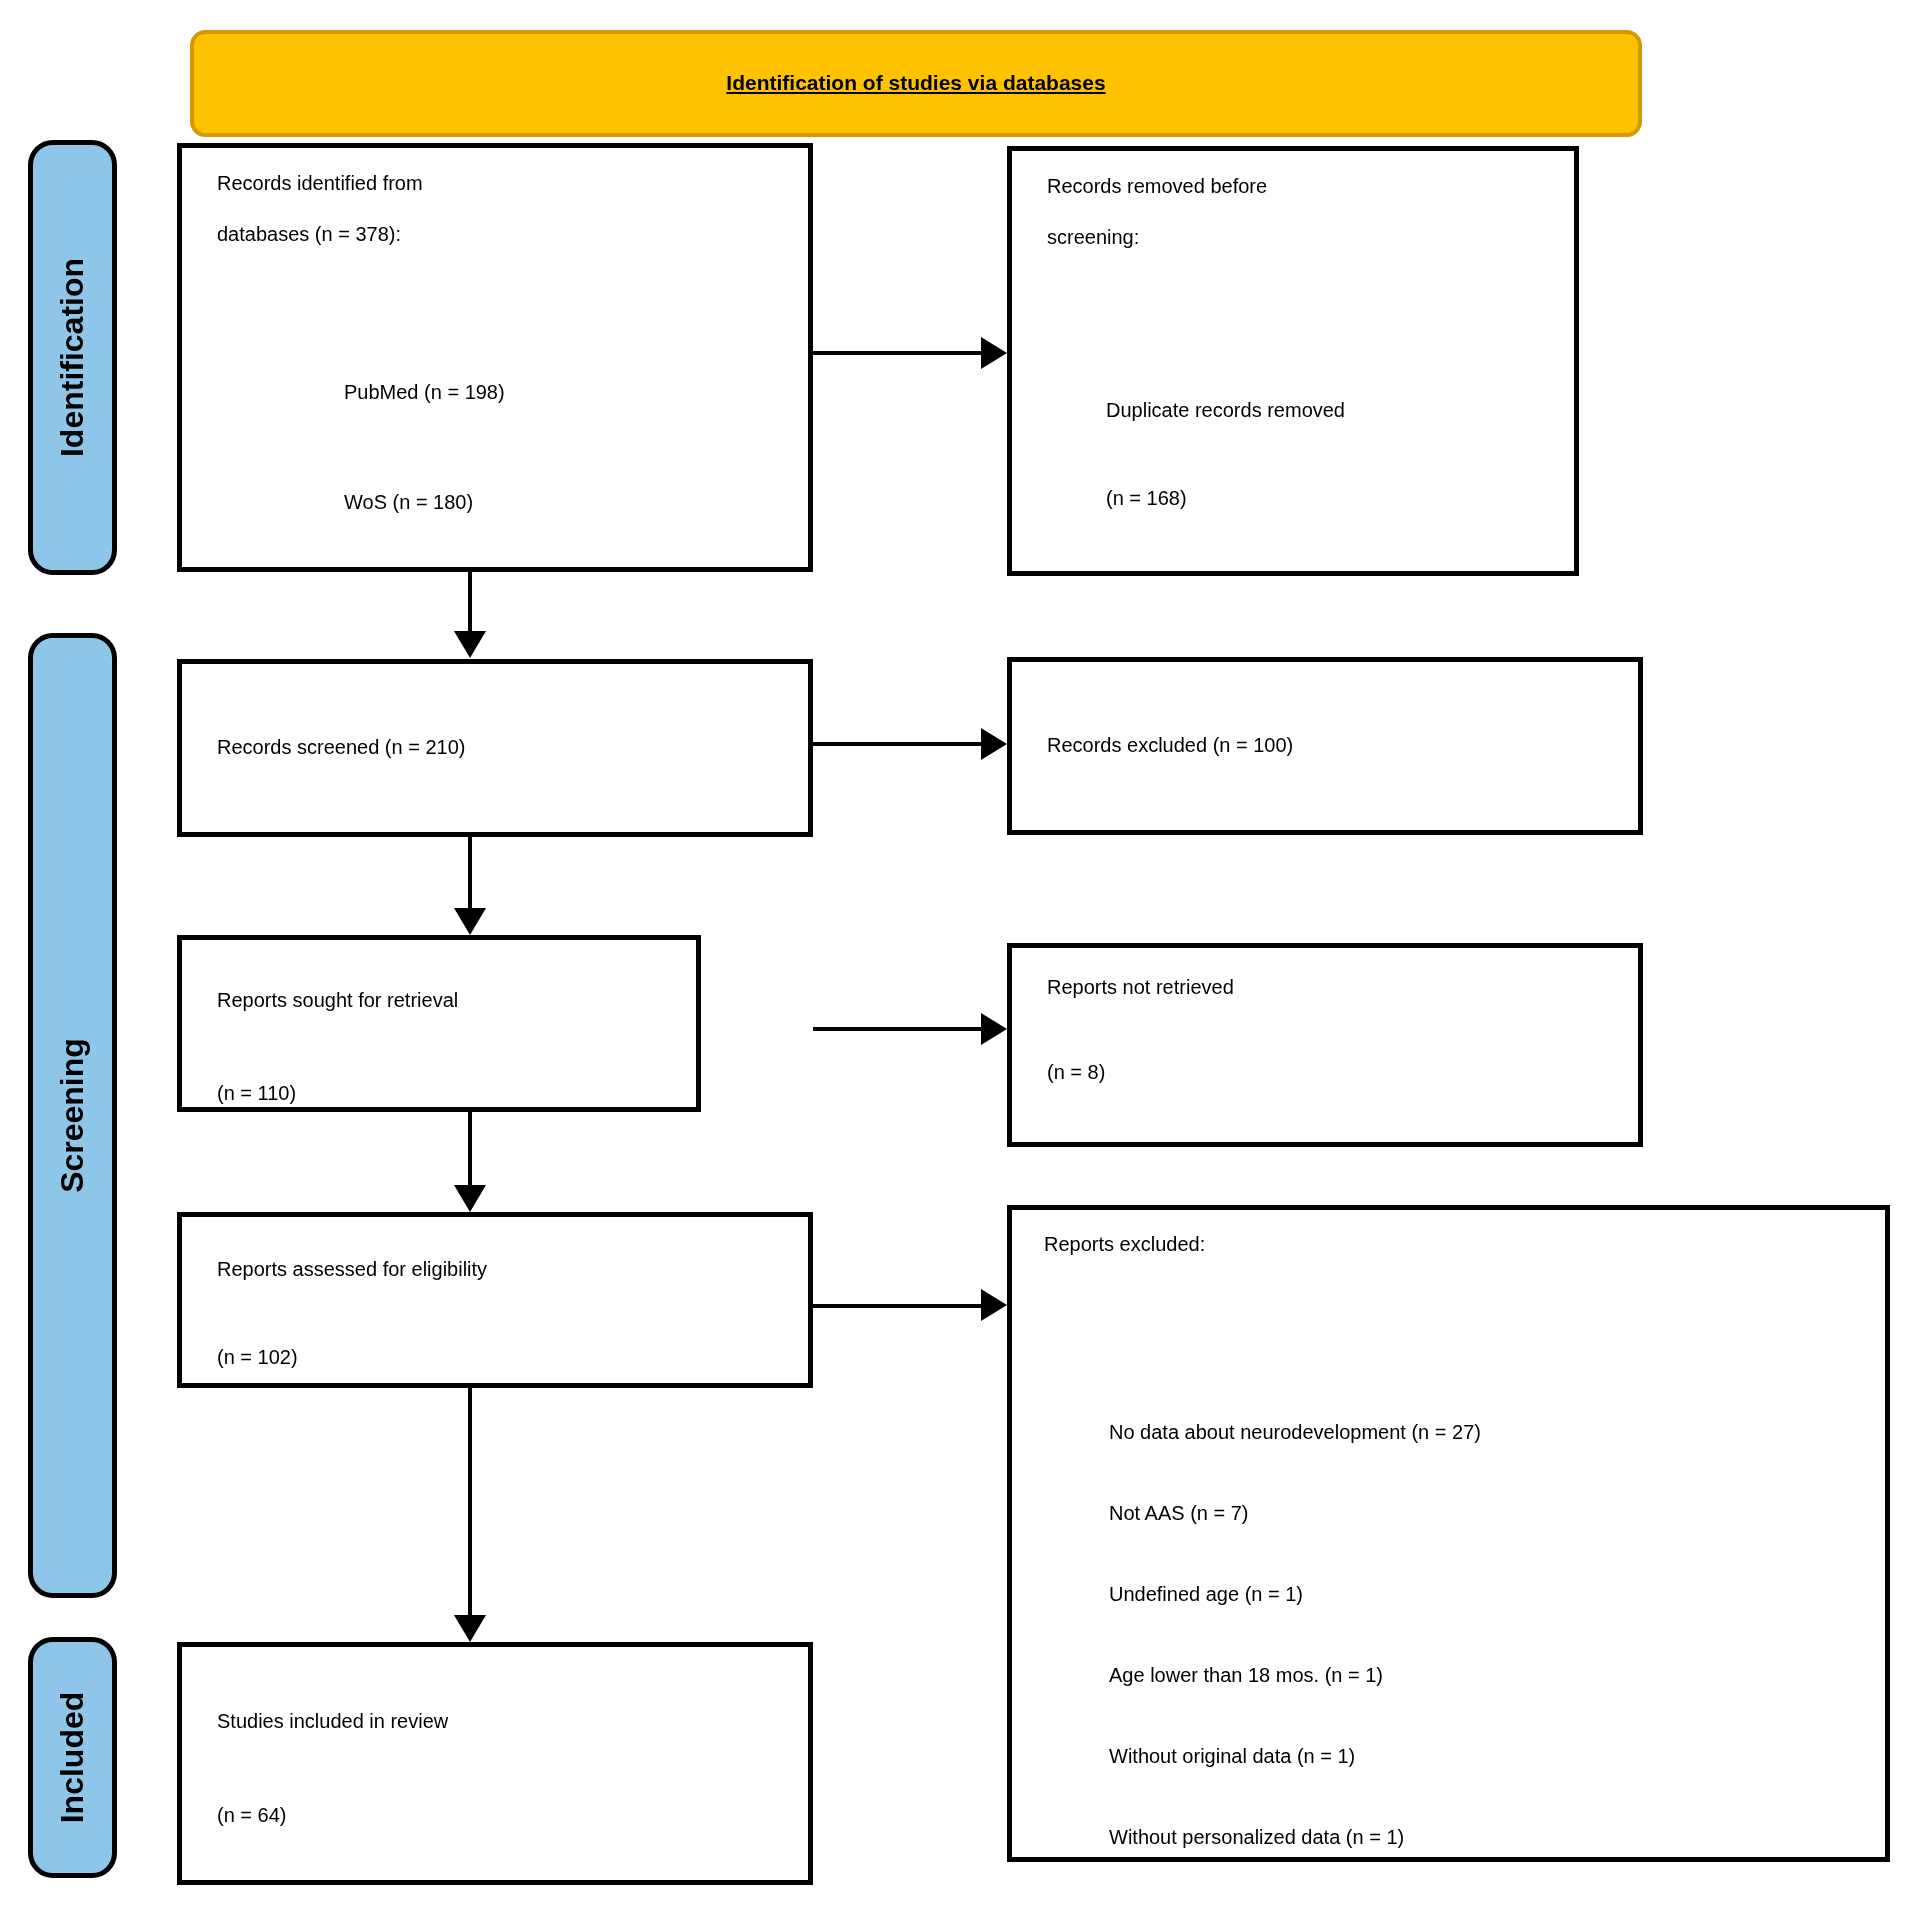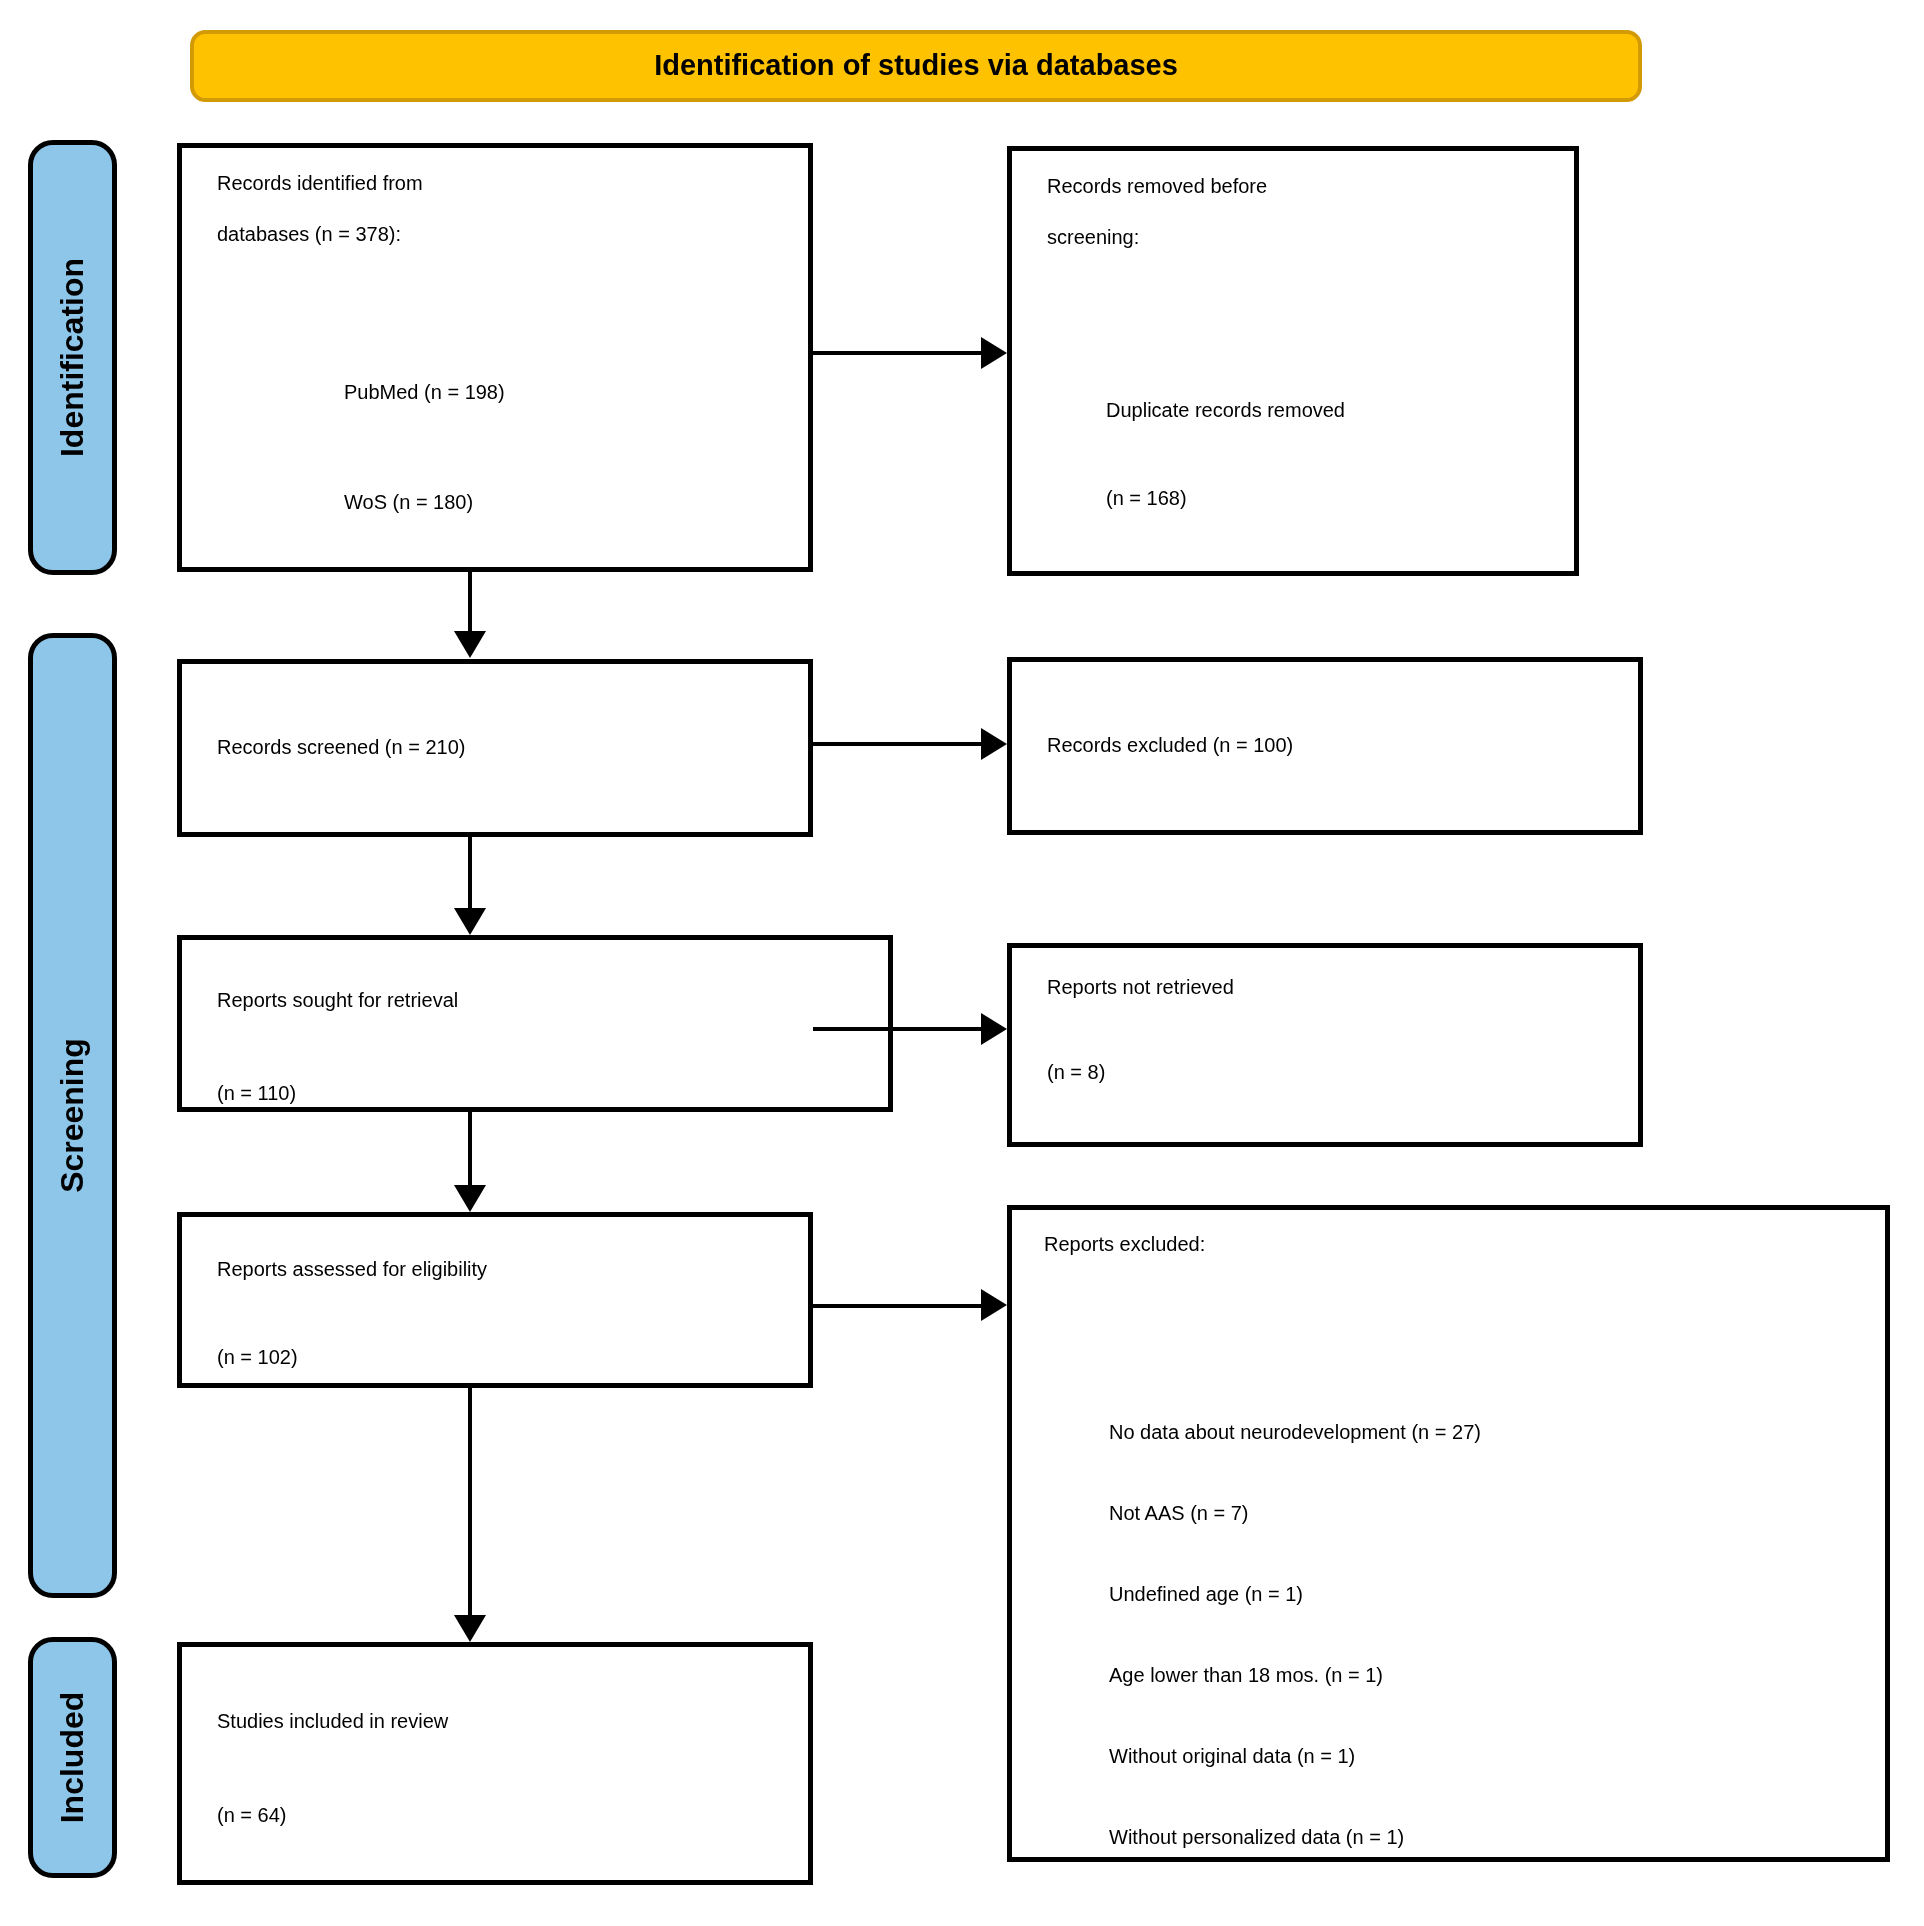--- a/index.html
+++ b/index.html
@@ -14,30 +14,31 @@
     width: 1925px;
     height: 1926px;
     background: #ffffff;
     overflow: hidden;
   }
 
   
   #header-banner {
     position: absolute;
     left: 190px; top: 29.5px;
-    width: 1452px; height: 72px;
+    width: 1452px; height: 107px;
     background: #FFC200;
     border: 4.7px solid #D29B05;
     border-radius: 15.4px;
     box-sizing: border-box;
     display: flex;
     align-items: center;
     justify-content: center;
-    font-size: 29px;
+    font-size: 21px;
     font-weight: bold;
+    text-decoration: underline;
   }
 
   
   .stage {
     position: absolute;
     left: 28px;
     width: 89px;
     background: #8EC6E9;
     border: 5.3px solid #000000;
     border-radius: 25px;
@@ -74,21 +75,21 @@
 
   #box-records-removed { left: 1007px; top: 146px;  width: 572px; height: 430px;  padding: 17.7px 17.7px 0 35px; }
   #box-records-removed .l2 { margin-top: 17.7px; }
   #box-records-removed .item { padding-left: 59px; }
   #box-records-removed .i1 { margin-top: 139px; }
   #box-records-removed .i2 { margin-top: 54px; }
 
   #box-records-screened     { left: 177px;  top: 659px; width: 636px; height: 178px; padding: 66px 17.7px 0 35px; }
   #box-records-excluded     { left: 1007px; top: 657px; width: 636px; height: 178px; padding: 66px 17.7px 0 35px; }
 
-  #box-reports-sought       { left: 177px;  top: 935px; width: 716px; height: 177px; padding: 43px 17.7px 0 35px; }
+  #box-reports-sought       { left: 177px;  top: 935px; width: 524px; height: 177px; padding: 43px 17.7px 0 35px; }
   #box-reports-sought .l2   { margin-top: 59px; }
 
   #box-reports-not-retrieved { left: 1007px; top: 943px; width: 636px; height: 204px; padding: 22px 17.7px 0 35px; }
   #box-reports-not-retrieved .l2 { margin-top: 51px; }
 
   #box-reports-assessed     { left: 177px;  top: 1212px; width: 636px; height: 176px; padding: 35px 17.7px 0 35px; }
   #box-reports-assessed .l2 { margin-top: 54px; }
 
   #box-studies-included     { left: 177px;  top: 1642px; width: 636px; height: 243px; padding: 57px 17.7px 0 35px; }
   #box-studies-included .l2 { margin-top: 60px; }

